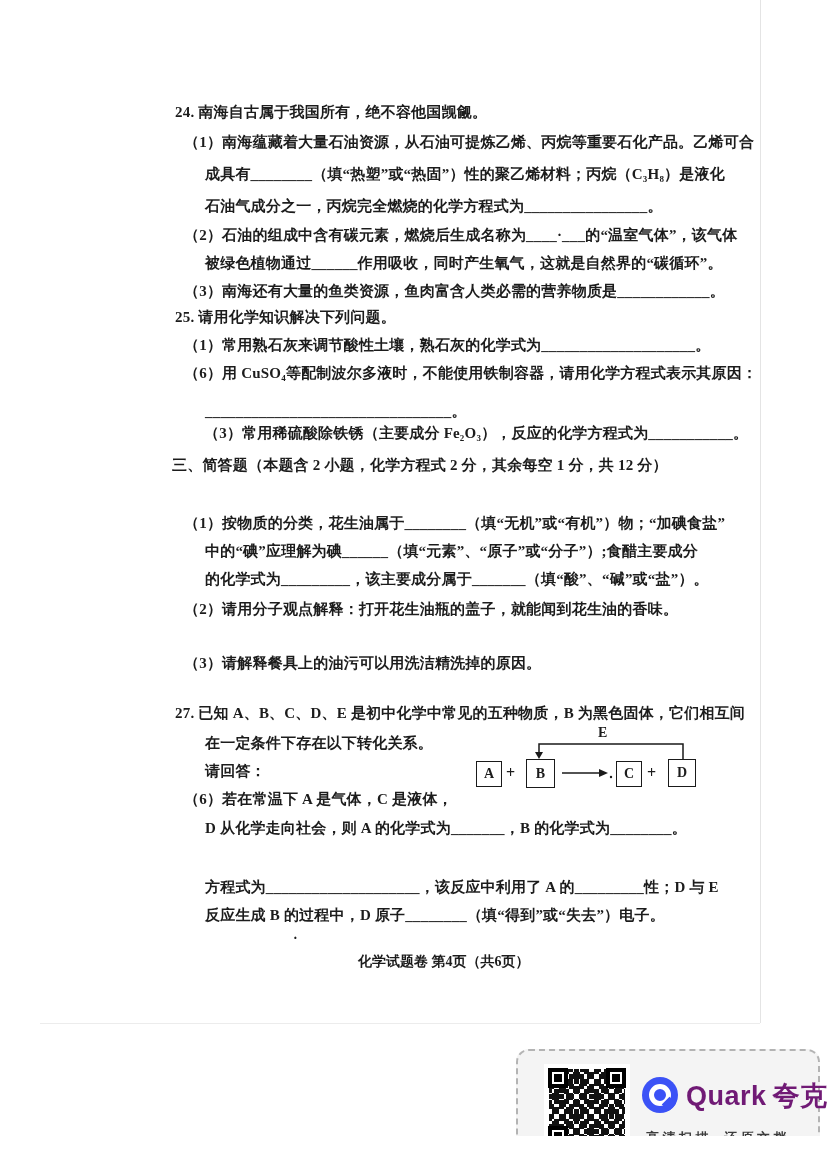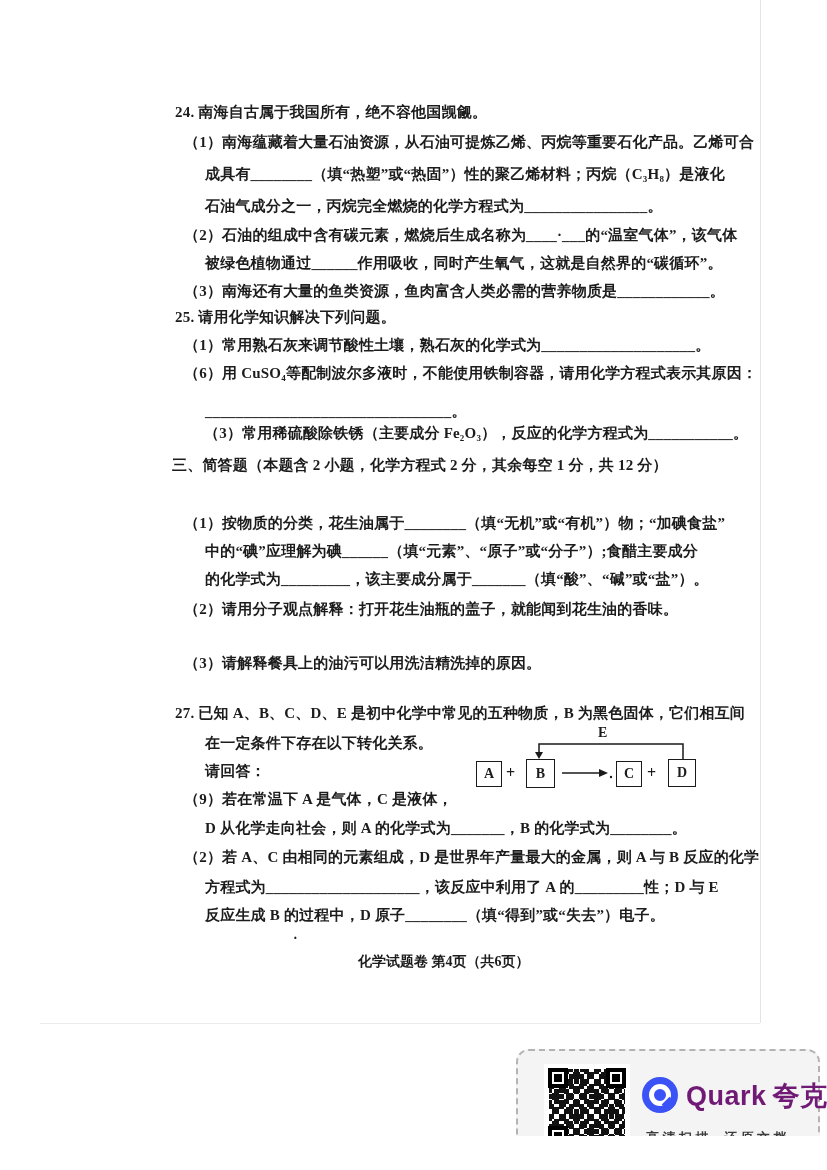--- a/index.html
+++ b/index.html
@@ -108,23 +108,22 @@
 
   <div class="doc-line" style="left:184px;top:514px;">（1）按物质的分类，花生油属于________（填“无机”或“有机”）物；“加碘食盐”</div>
   <div class="doc-line" style="left:205px;top:542px;">中的“碘”应理解为碘______（填“元素”、“原子”或“分子”）;食醋主要成分</div>
   <div class="doc-line" style="left:205px;top:570px;">的化学式为_________，该主要成分属于_______（填“酸”、“碱”或“盐”）。</div>
   <div class="doc-line" style="left:184px;top:600px;">（2）请用分子观点解释：打开花生油瓶的盖子，就能闻到花生油的香味。</div>
   <div class="doc-line" style="left:184px;top:654px;">（3）请解释餐具上的油污可以用洗洁精洗掉的原因。</div>
 
   <div class="doc-line" style="left:175px;top:704px;">27. 已知 A、B、C、D、E 是初中化学中常见的五种物质，B 为黑色固体，它们相互间</div>
   <div class="doc-line" style="left:205px;top:734px;">在一定条件下存在以下转化关系。</div>
   <div class="doc-line" style="left:205px;top:762px;">请回答：</div>
-  <div class="doc-line" style="left:184px;top:790px;">（9）若在常温下 A 是气体，C 是液体，</div>
+  <div class="doc-line" style="left:184px;top:790px;">（6）若在常温下 A 是气体，C 是液体，</div>
   <div class="doc-line" style="left:205px;top:819px;">D 从化学走向社会，则 A 的化学式为_______，B 的化学式为________。</div>
-  <div class="doc-line" style="left:184px;top:848px;">（2）若 A、C 由相同的元素组成，D 是世界年产量最大的金属，则 A 与 B 反应的化学</div>
   <div class="doc-line" style="left:205px;top:906px;">反应生成 B 的过程中，D 原子________（填“得到”或“失去”）电子。</div>
   <div class="doc-line" style="left:205px;top:878px;">方程式为____________________，该反应中利用了 A 的_________性；D 与 E</div>
 
   <div class="stray-dot" style="left:293px;top:931px;">·</div>
 
   <div class="diagram">
     <svg width="240" height="80" viewBox="0 0 240 80">
       <path d="M69 30 L69 21 L213 21 L213 36" fill="none" stroke="#1a1a1a" stroke-width="1.5"></path>
       <polygon points="65,29 73,29 69,36" fill="#1a1a1a"></polygon>
       <line x1="92" y1="50" x2="129" y2="50" stroke="#1a1a1a" stroke-width="1.5"></line>

